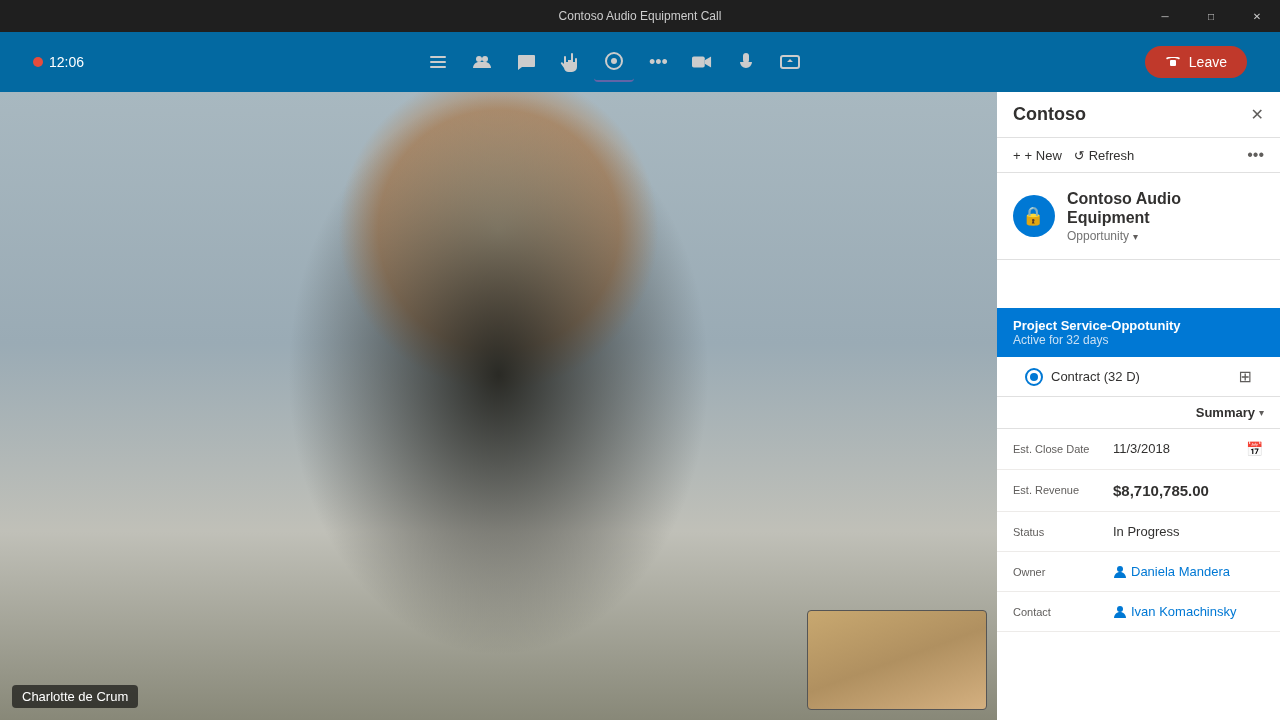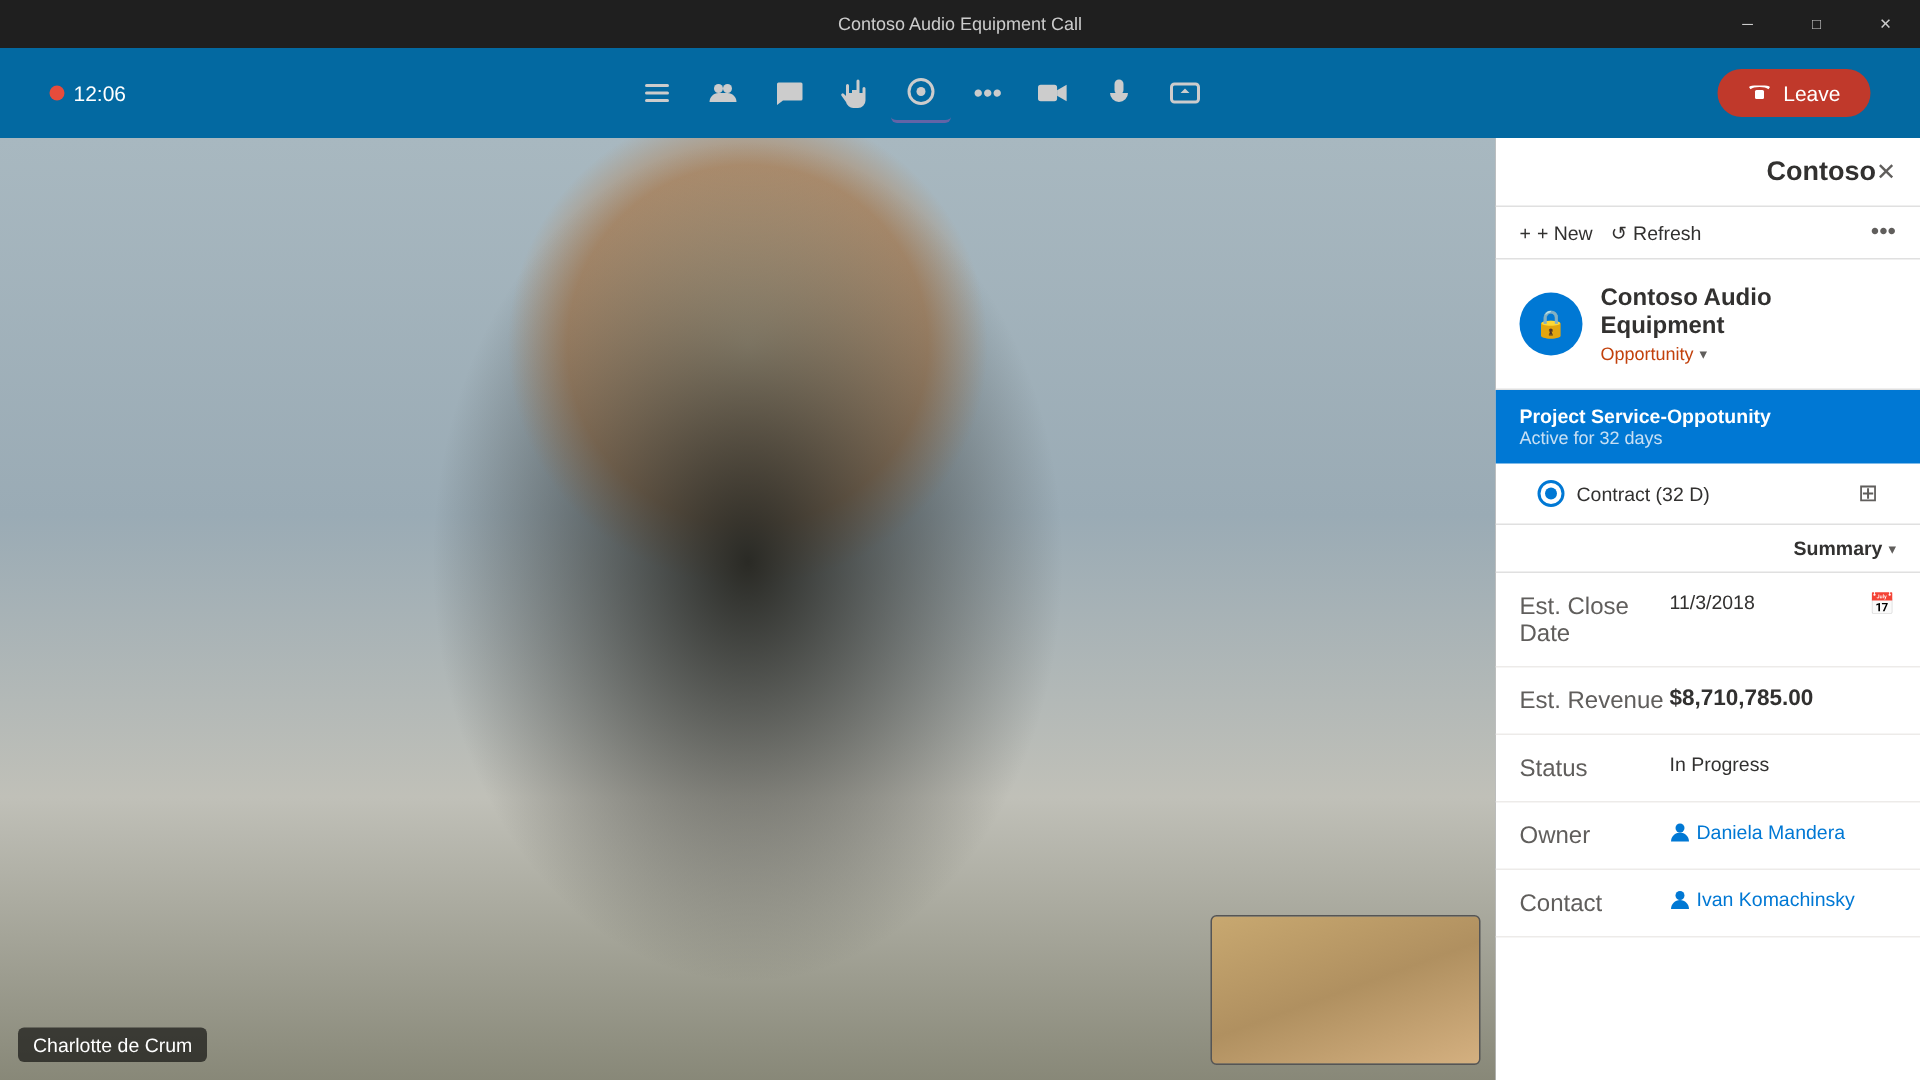--- a/index.html
+++ b/index.html
@@ -170,21 +170,21 @@
       width: 283px;
       bottom: 0;
       background: #ffffff;
       display: flex;
       flex-direction: column;
       overflow: hidden;
     }
     .panel-header {
       display: flex;
       align-items: center;
-      justify-content: flex-end;
+      justify-content: space-between;
       padding: 12px 16px;
       border-bottom: 1px solid #e0e0e0;
     }
     .panel-title {
       font-size: 18px;
       font-weight: 600;
       color: #323130;
     }
     .panel-close {
       background: none;
@@ -247,31 +247,32 @@
       line-height: 1.2;
     }
     .record-type-row {
       display: flex;
       align-items: center;
       gap: 4px;
       margin-top: 2px;
     }
     .record-type {
       font-size: 12px;
-      color: #c2410c;
+      color: #737373;
     }
     .record-type-chevron {
       color: #605e5c;
       font-size: 10px;
     }
 
     
     .project-banner {
       background: #0078d4;
       padding: 10px 16px;
+      margin-top: 48px;
     }
     .project-banner-title {
       color: white;
       font-size: 13px;
       font-weight: 600;
     }
     .project-banner-sub {
       color: #c8e0f4;
       font-size: 12px;
     }
@@ -335,21 +336,21 @@
 
     
     .field-row {
       display: flex;
       align-items: flex-start;
       padding: 12px 16px;
       border-bottom: 1px solid #edebe9;
     }
     .field-label {
       width: 100px;
-      font-size: 16px;
+      font-size: 11px;
       color: #605e5c;
       flex-shrink: 0;
       padding-top: 2px;
     }
     .field-value {
       font-size: 13px;
       color: #323130;
       flex: 1;
     }
     .field-value.large {

